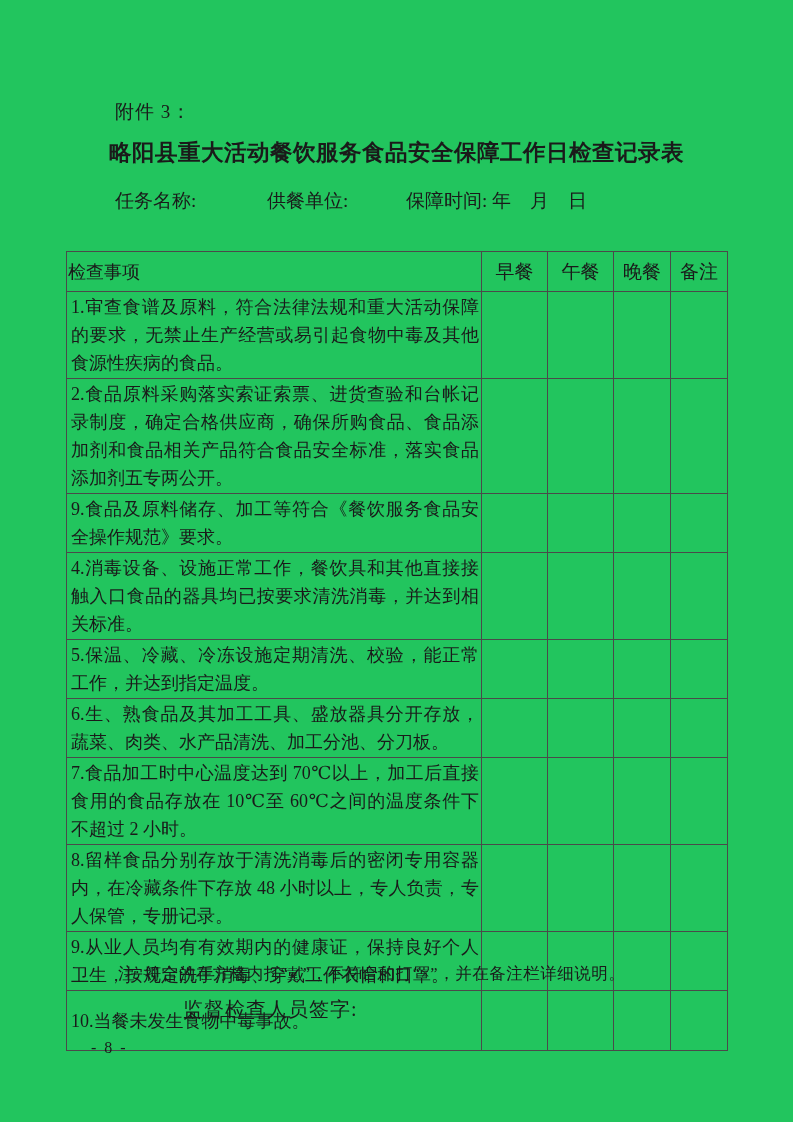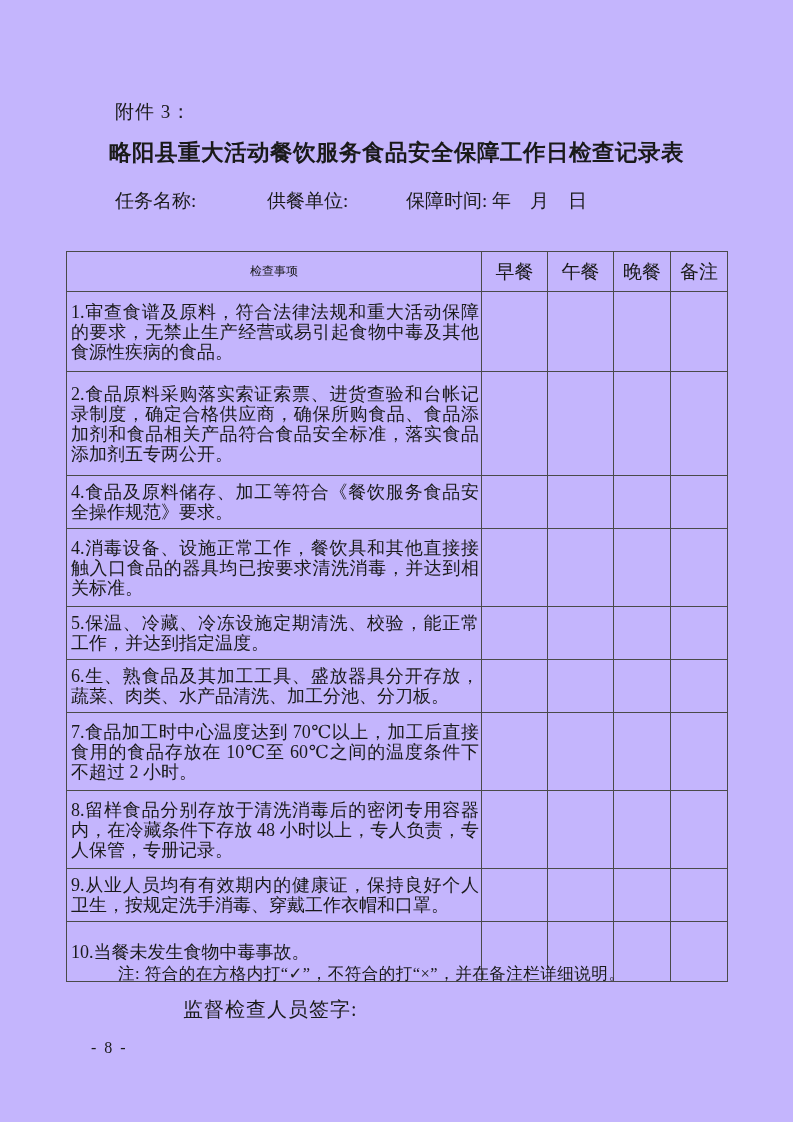--- a/index.html
+++ b/index.html
@@ -1,21 +1,21 @@
 <!DOCTYPE html>
 <html><head>
 <meta charset="utf-8">
 <style>
   html, body { margin: 0; padding: 0; }
   body { background: #ffffff; font-family: "Liberation Serif", "DejaVu Serif", serif; color: #1a1a1a; }
   .page {
     position: relative;
     width: 793px;
     height: 1122px;
-    background: #c4b5fd;
+    background: #22c55e;
     overflow: hidden;
   }
   .attachment-label {
     position: absolute;
     left: 115px;
     top: 99px;
     font-size: 19px;
     letter-spacing: 1px;
   }
   .doc-title {
@@ -40,25 +40,25 @@
     border-collapse: collapse;
     table-layout: fixed;
     width: 661px;
   }
   table.inspection th, table.inspection td {
     border: 1px solid #4a4a4a;
     vertical-align: middle;
     overflow: hidden;
   }
   thead tr { height: 40px; }
-  th.item-head { font-size: 12px; font-weight: 400; text-align: center; }
+  th.item-head { font-size: 18px; font-weight: 400; text-align: left; }
   th.meal-head { font-size: 19px; font-weight: 400; text-align: center; }
   td.item-cell {
     font-size: 18px;
-    line-height: 20px;
+    line-height: 28px;
     padding: 1px 2px 1px 4px;
     text-align: justify;
     text-align-last: left;
   }
   td.mark-cell { text-align: center; font-size: 18px; }
   tbody tr:nth-child(1)  { height: 80px; }
   tbody tr:nth-child(2)  { height: 104px; }
   tbody tr:nth-child(3)  { height: 53px; }
   tbody tr:nth-child(4)  { height: 78px; }
   tbody tr:nth-child(5)  { height: 53px; }
@@ -133,21 +133,21 @@
             <td class="mark-cell"></td>
           </tr>
           <tr>
             <td class="item-cell">2.食品原料采购落实索证索票、进货查验和台帐记录制度，确定合格供应商，确保所购食品、食品添加剂和食品相关产品符合食品安全标准，落实食品添加剂五专两公开。</td>
             <td class="mark-cell"></td>
             <td class="mark-cell"></td>
             <td class="mark-cell"></td>
             <td class="mark-cell"></td>
           </tr>
           <tr>
-            <td class="item-cell">4.食品及原料储存、加工等符合《餐饮服务食品安全操作规范》要求。</td>
+            <td class="item-cell">9.食品及原料储存、加工等符合《餐饮服务食品安全操作规范》要求。</td>
             <td class="mark-cell"></td>
             <td class="mark-cell"></td>
             <td class="mark-cell"></td>
             <td class="mark-cell"></td>
           </tr>
           <tr>
             <td class="item-cell">4.消毒设备、设施正常工作，餐饮具和其他直接接触入口食品的器具均已按要求清洗消毒，并达到相关标准。</td>
             <td class="mark-cell"></td>
             <td class="mark-cell"></td>
             <td class="mark-cell"></td>

